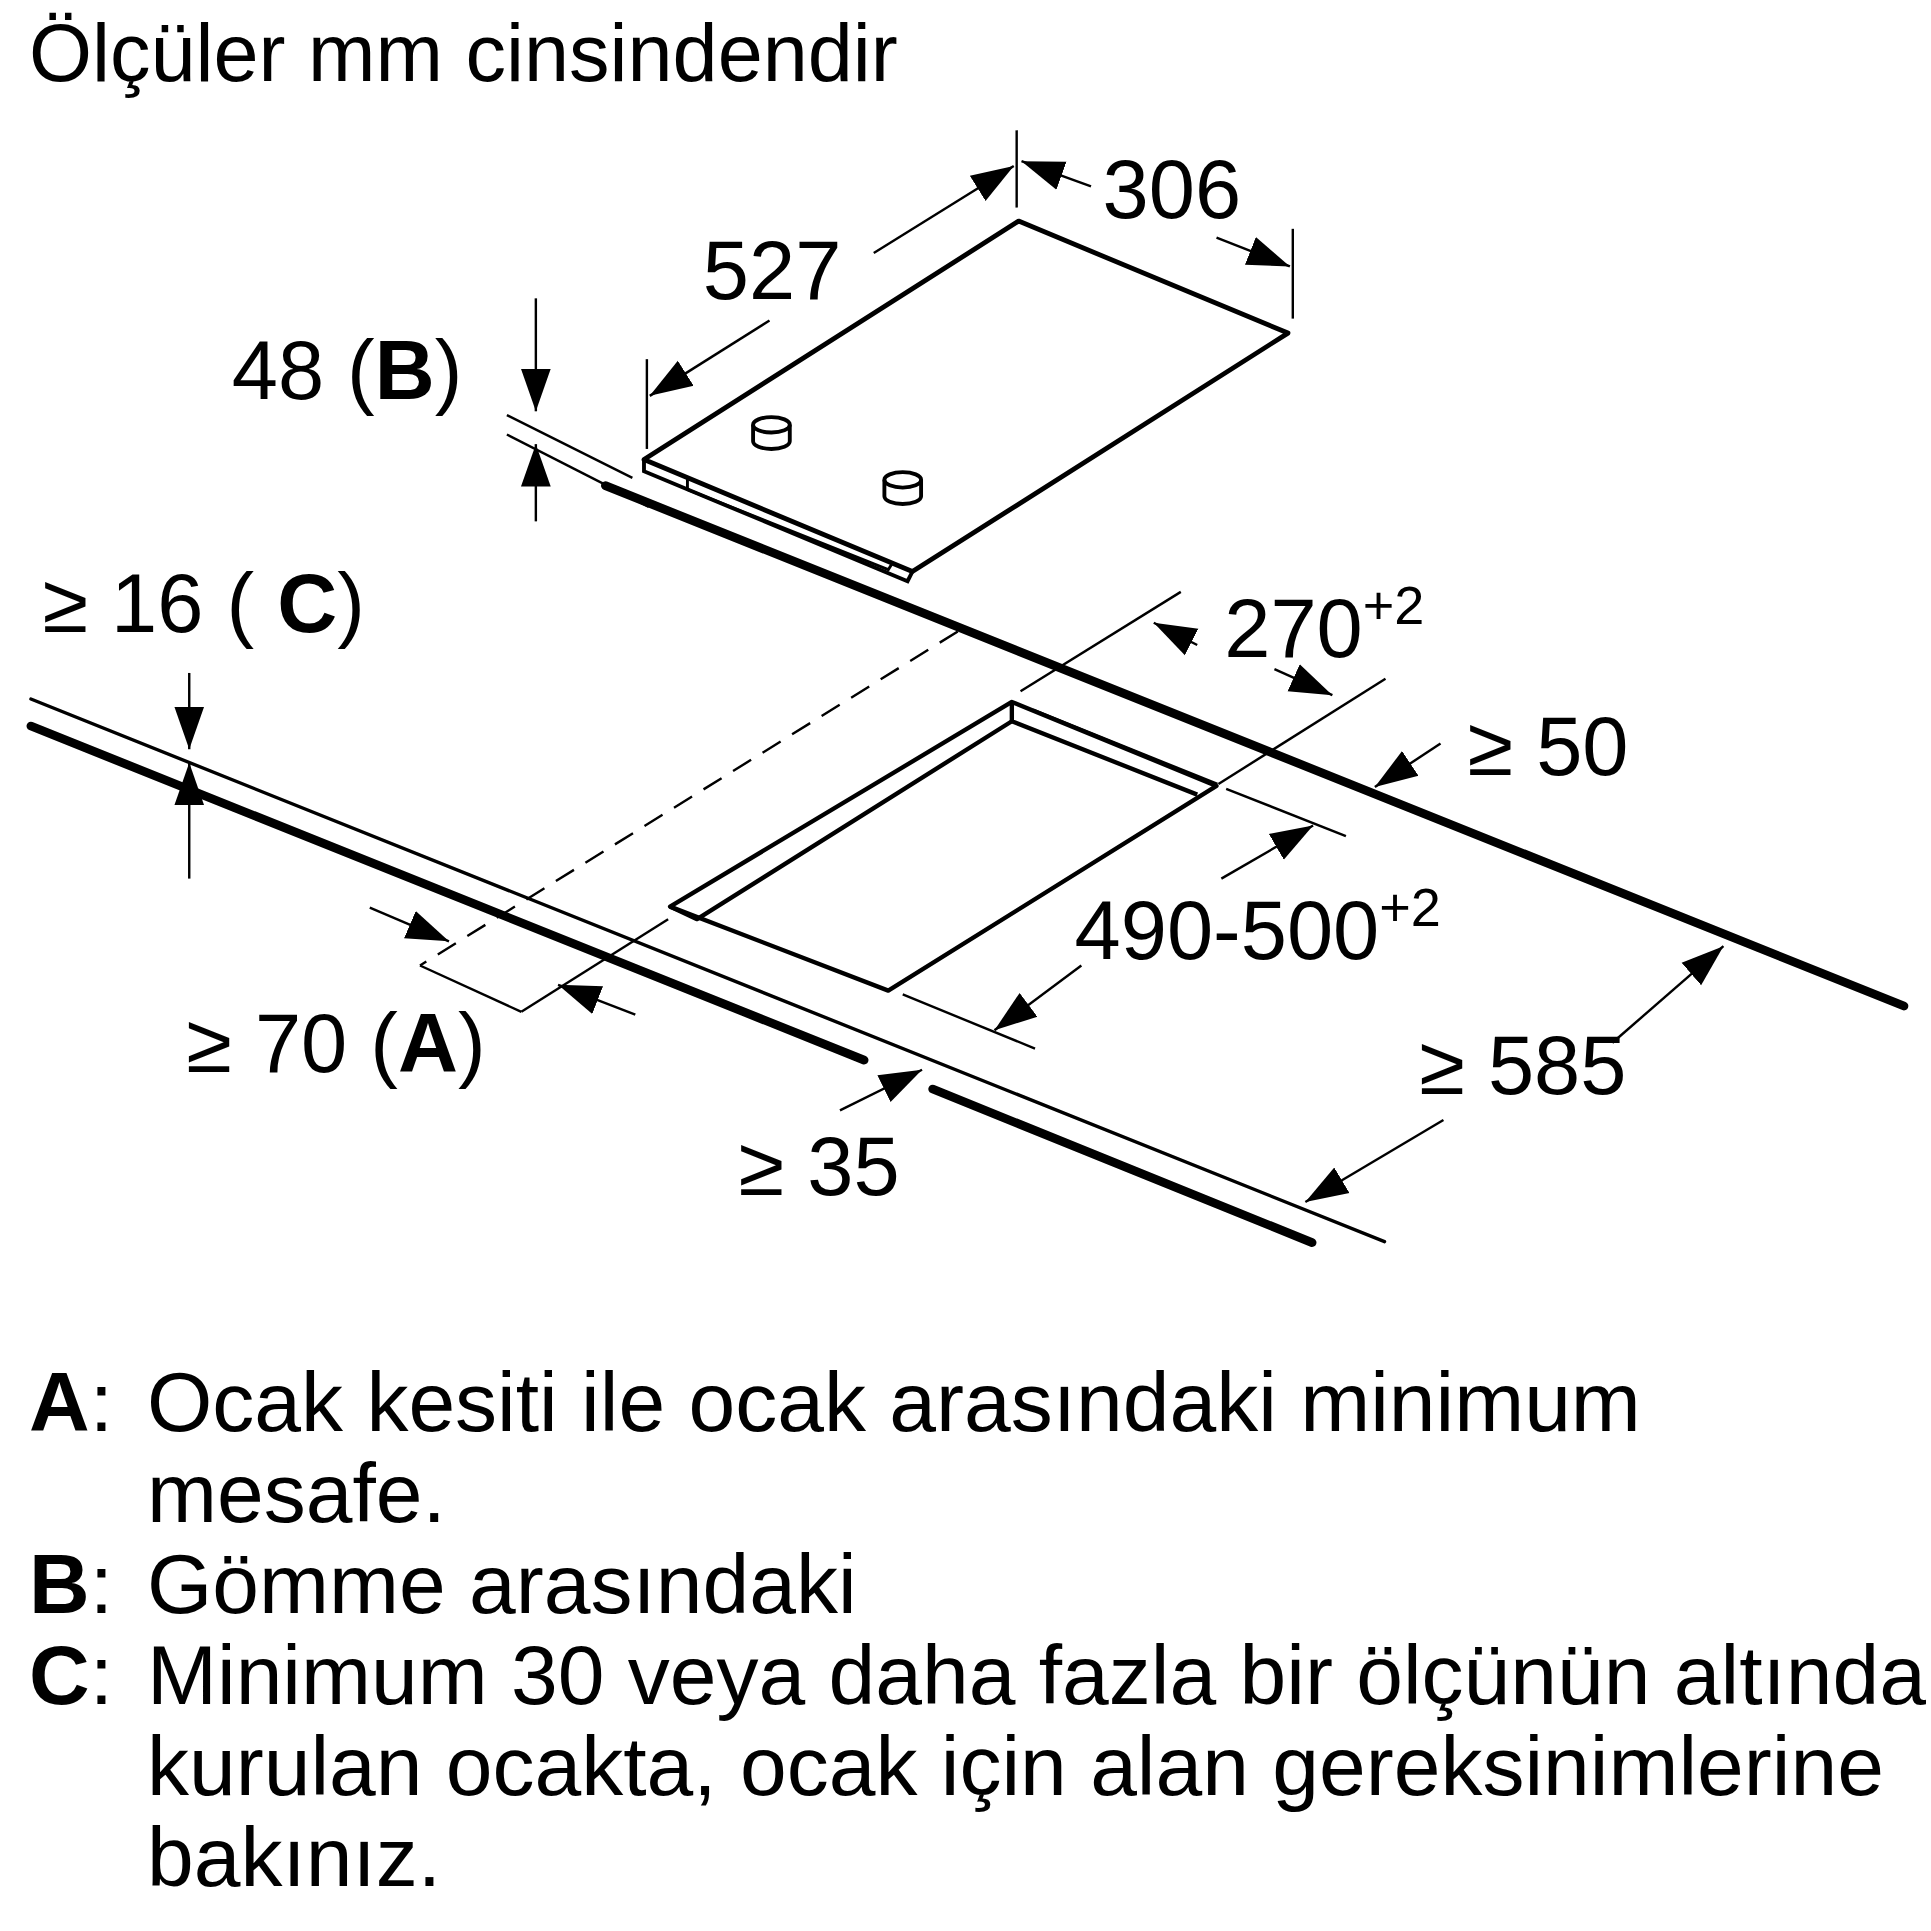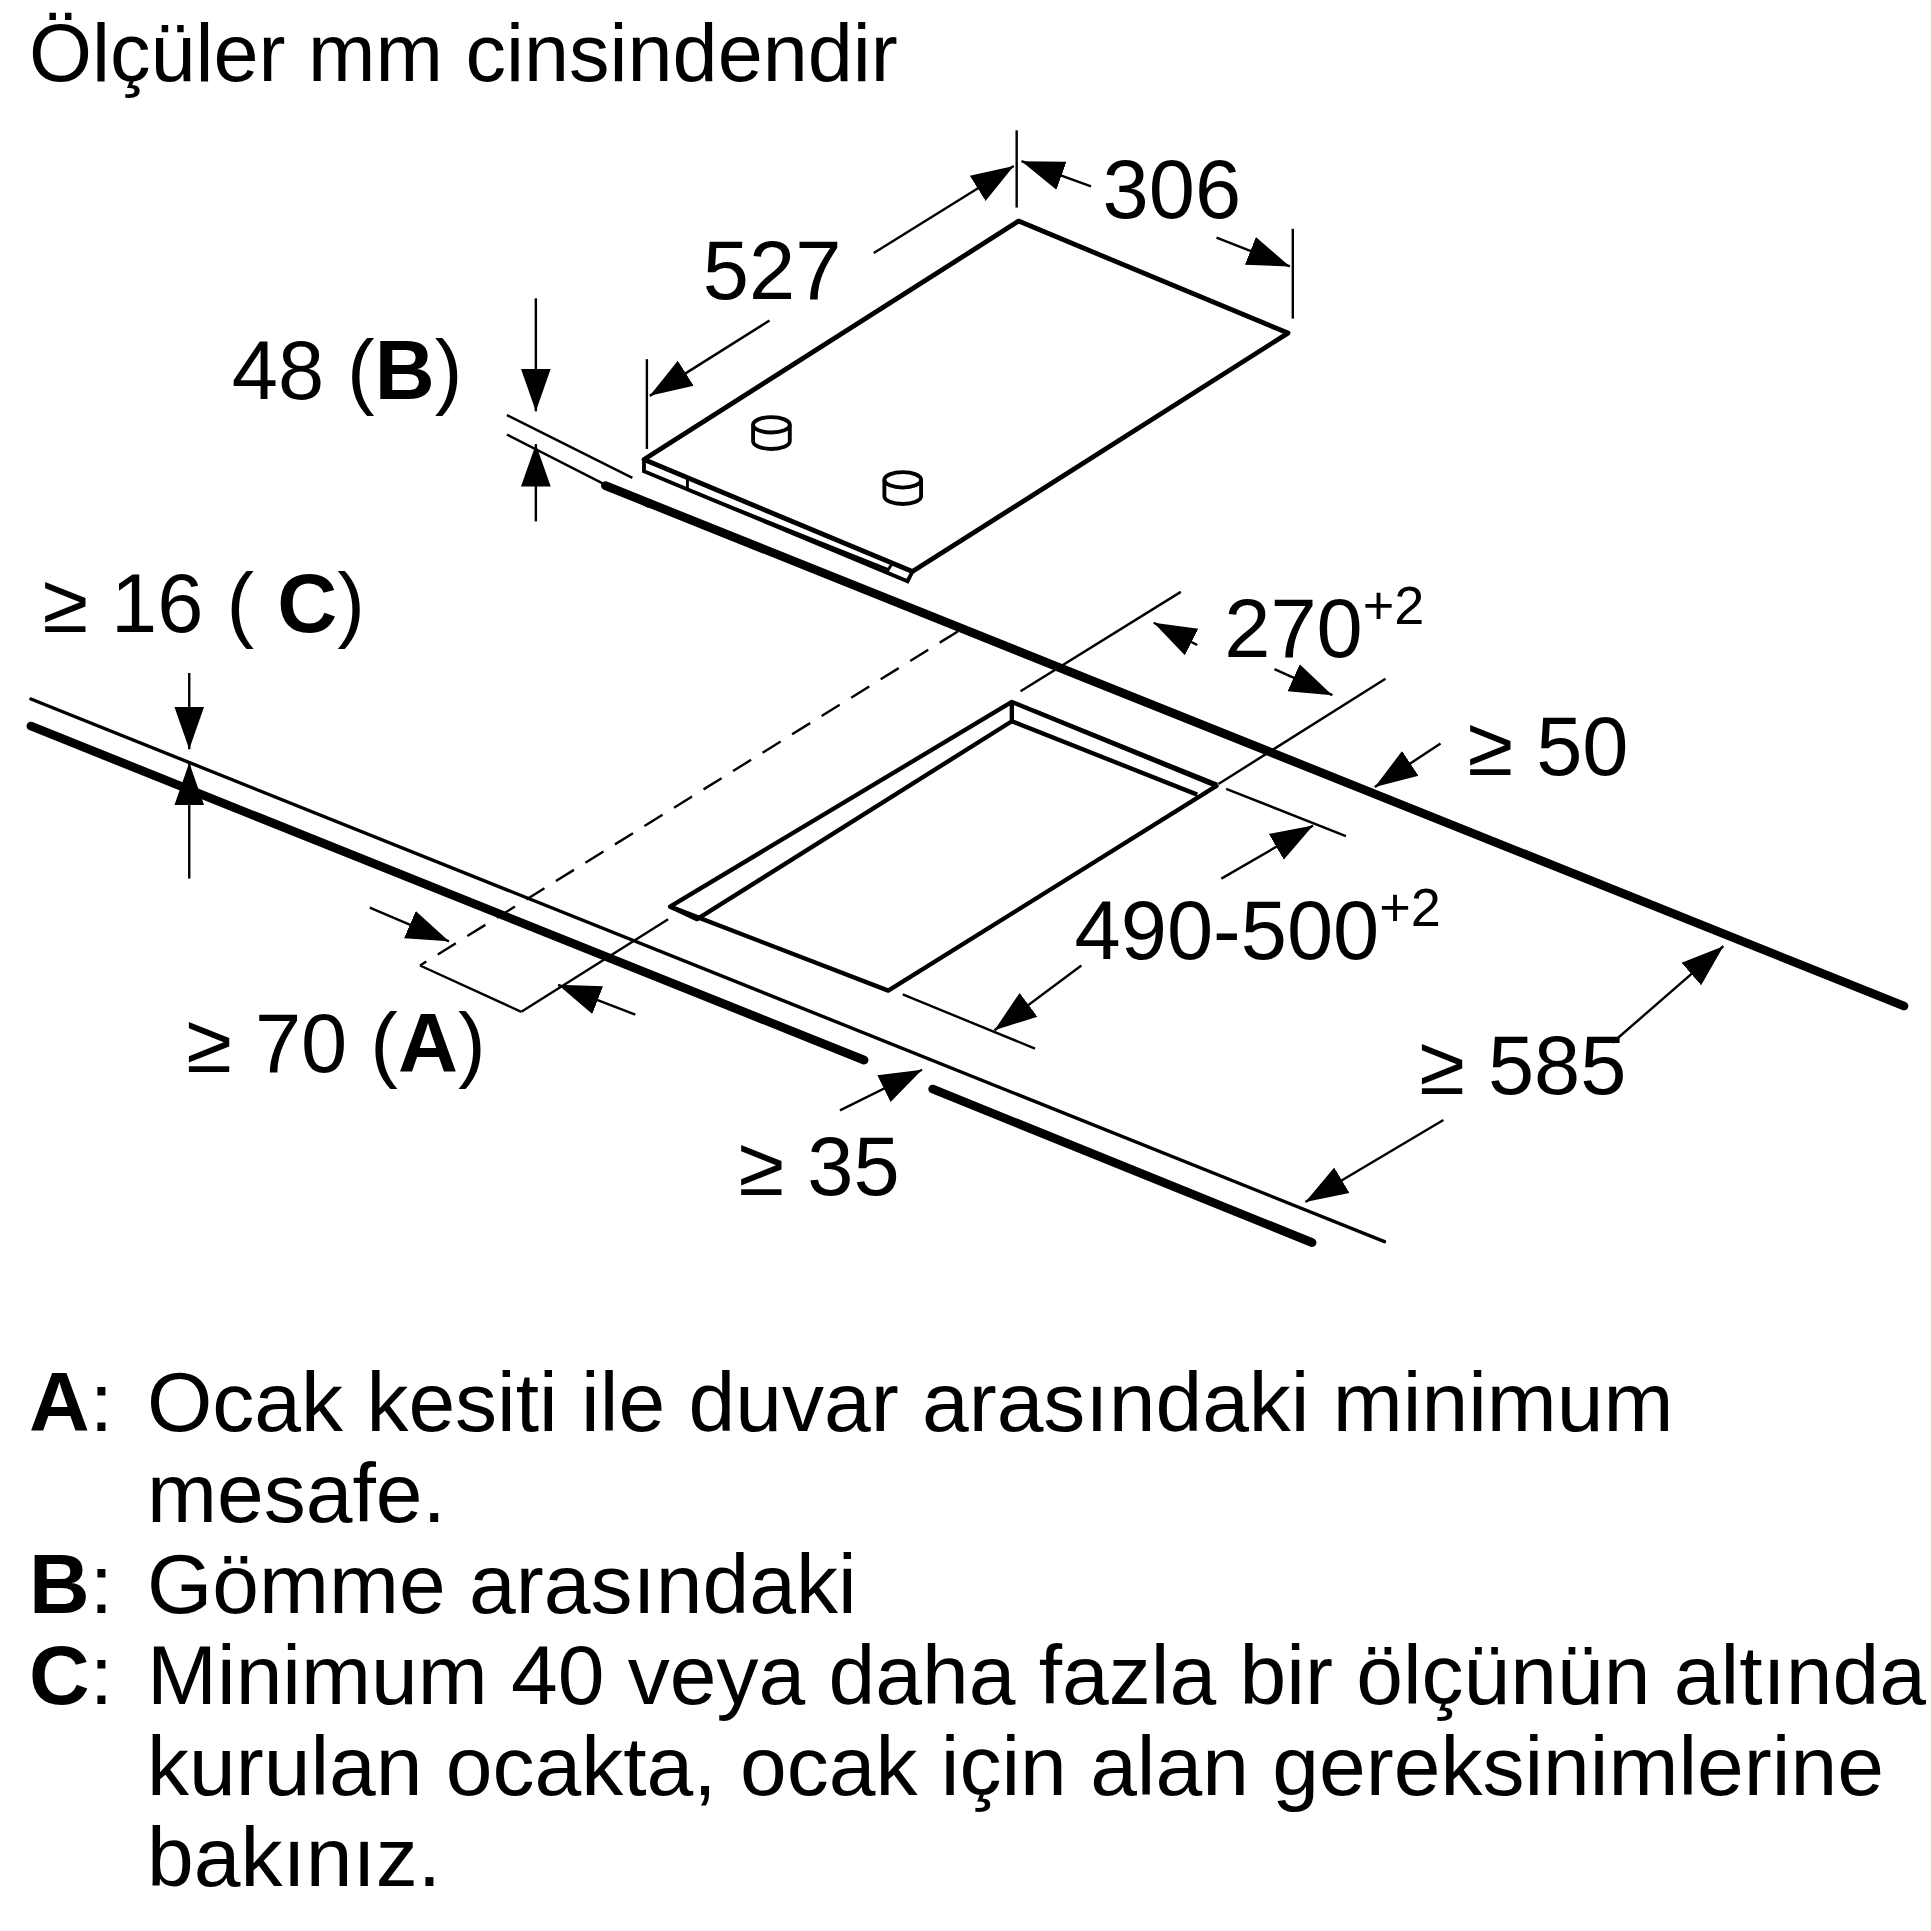--- a/index.html
+++ b/index.html
@@ -113,24 +113,24 @@
   <text class="lbl" x="1520" y="803">≥ 50</text>
   <text class="lbl" x="1113" y="993"><tspan>490-500</tspan><tspan class="sup" dy="-34">+2</tspan></text>
   <text class="lbl" x="193" y="1110"><tspan>≥ 70 (</tspan><tspan class="b">A</tspan><tspan>)</tspan></text>
   <text class="lbl" x="1470" y="1133">≥ 585</text>
   <text class="lbl" x="765" y="1238">≥ 35</text>
 </svg>
 
 <div id="legend">
   <div class="row">
     <div class="key"><b>A</b><span>:</span></div>
-    <div class="txt">Ocak kesiti ile duvar arasındaki minimum mesafe.</div>
+    <div class="txt">Ocak kesiti ile ocak arasındaki minimum mesafe.</div>
   </div>
   <div class="row">
     <div class="key"><b>B</b><span>:</span></div>
     <div class="txt">Gömme arasındaki</div>
   </div>
   <div class="row">
     <div class="key"><b>C</b><span>:</span></div>
-    <div class="txt" style="width:1661px;">Minimum 40 veya daha fazla bir ölçünün altında kurulan ocakta, ocak için alan gereksinimlerine bakınız.</div>
+    <div class="txt" style="width:1661px;">Minimum 30 veya daha fazla bir ölçünün altında kurulan ocakta, ocak için alan gereksinimlerine bakınız.</div>
   </div>
 </div>
 
 
 </body></html>

